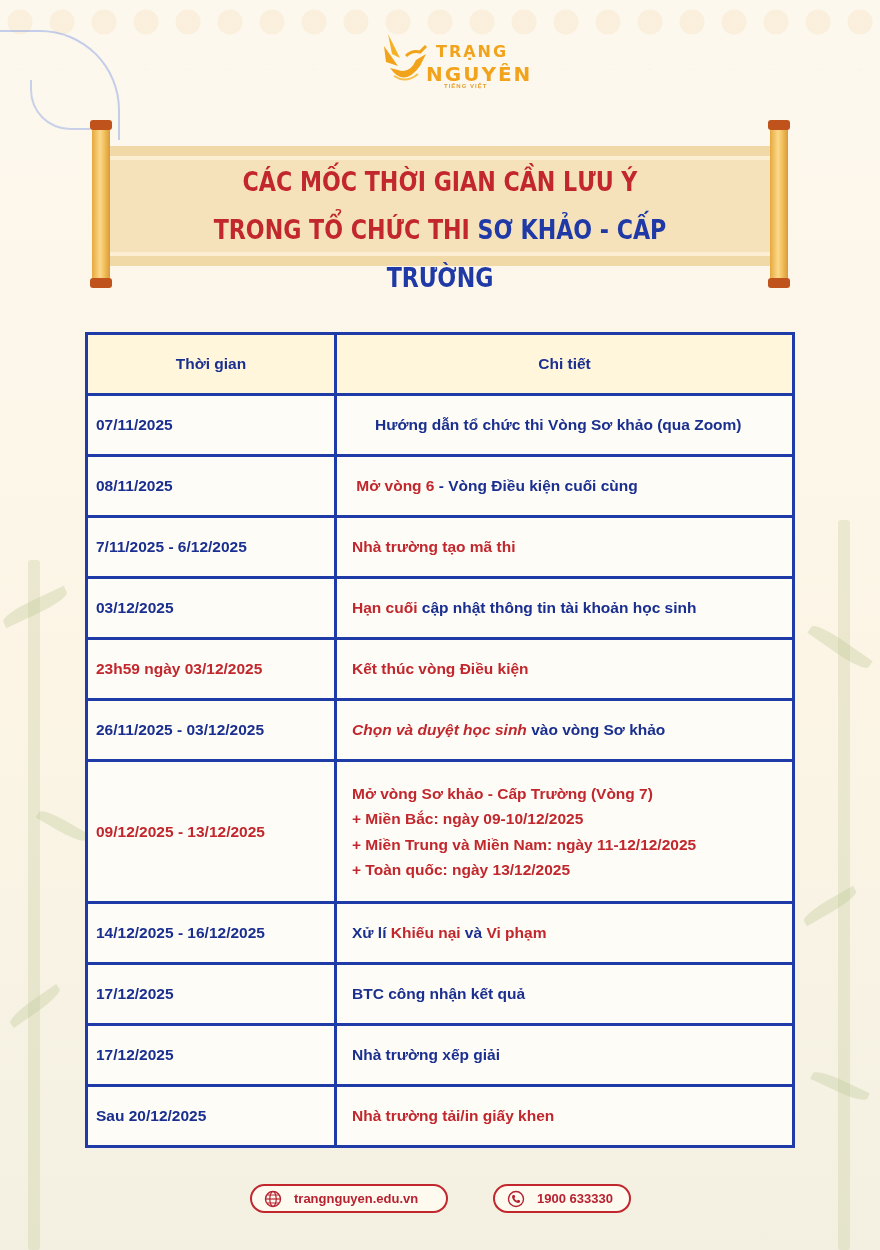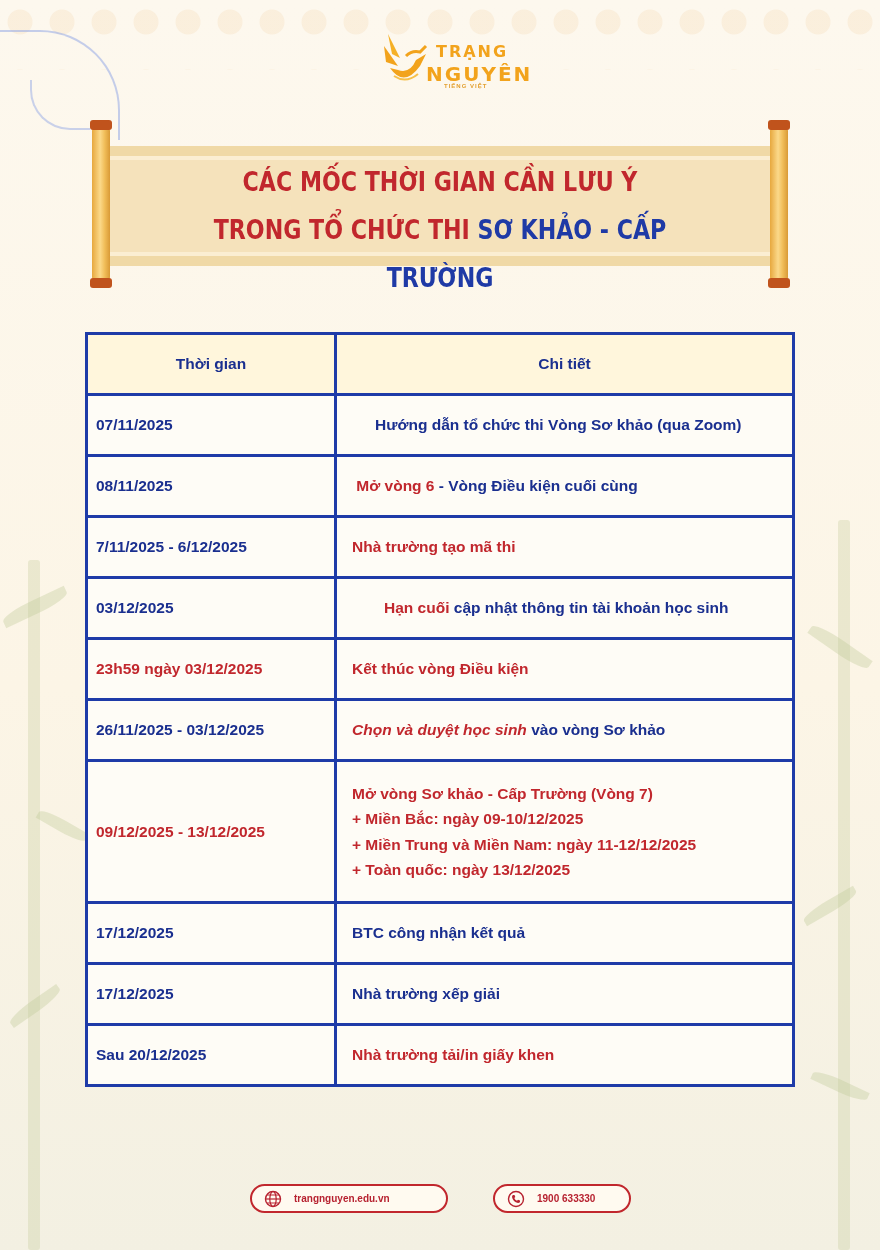--- a/index.html
+++ b/index.html
@@ -88,21 +88,21 @@
   .red { color: #c1272d; }
   .blue { color: #1a2f8f; }
   tr.tall td { height: 142px; line-height: 25.5px; }
 
   
   .pill {
     position: absolute; top: 1184px; height: 29px;
     border: 2px solid #c1272d; border-radius: 15px;
     background: #fffaf0;
     display: flex; align-items: center;
-    font-weight: bold; font-size: 10px; color: #b72230;
+    font-weight: bold; font-size: 13px; color: #b72230;
   }
   .pill.web { left: 250px; width: 198px; }
   .pill.phone { left: 493px; width: 138px; }
   .pill .ic { width: 18px; height: 18px; margin-left: 12px; margin-right: 12px; display: inline-flex; }
 </style>
 </head>
 <body>
 
 <div class="bg-pattern"></div>
 <div class="bg-swirl"></div>
@@ -161,38 +161,42 @@
         <tr>
           <td class="col-time">08/11/2025</td>
           <td class="detail"><span class="red" style="white-space: pre;"> Mở vòng 6</span><span class="blue" style="white-space: pre;"> - Vòng Điều kiện cuối cùng</span></td>
         </tr>
         <tr>
           <td class="col-time">7/11/2025 - 6/12/2025</td>
           <td class="detail"><span class="red" style="white-space: pre;">Nhà trường tạo mã thi</span></td>
         </tr>
         <tr>
           <td class="col-time">03/12/2025</td>
-          <td class="detail"><span class="red" style="white-space: pre; margin-left: 32px;">Hạn cuối</span><span class="blue" style="white-space: pre;"> cập nhật thông tin tài khoản học sinh</span></td>
+          <td class="detail"><span class="red" style="white-space: pre;">Hạn cuối</span><span class="blue" style="white-space: pre;"> cập nhật thông tin tài khoản học sinh</span></td>
         </tr>
         <tr>
           <td class="col-time red">23h59 ngày 03/12/2025</td>
           <td class="detail"><span class="red" style="white-space: pre;">Kết thúc vòng Điều kiện</span></td>
         </tr>
         <tr>
           <td class="col-time">26/11/2025 - 03/12/2025</td>
           <td class="detail"><span class="red" style="white-space: pre; font-style: italic;">Chọn và duyệt học sinh</span><span class="blue" style="white-space: pre;"> vào vòng Sơ khảo</span></td>
         </tr>
         <tr class="tall">
           <td class="col-time red">09/12/2025 - 13/12/2025</td>
           <td class="detail">
             <div class="red">Mở vòng Sơ khảo - Cấp Trường (Vòng 7)</div>
             <div class="red">+ Miền Bắc: ngày 09-10/12/2025</div>
             <div class="red">+ Miền Trung và Miền Nam: ngày 11-12/12/2025</div>
             <div class="red">+ Toàn quốc: ngày 13/12/2025</div>
           </td>
+        </tr>
+        <tr>
+          <td class="col-time">14/12/2025 - 16/12/2025</td>
+          <td class="detail"><span class="blue" style="white-space: pre;">Xử lí </span><span class="red" style="white-space: pre;">Khiếu nại</span><span class="blue" style="white-space: pre;"> và </span><span class="red" style="white-space: pre;">Vi phạm</span></td>
         </tr>
         <tr>
           <td class="col-time">17/12/2025</td>
           <td class="detail"><span class="blue" style="white-space: pre;">BTC công nhận kết quả</span></td>
         </tr>
         <tr>
           <td class="col-time">17/12/2025</td>
           <td class="detail"><span class="blue" style="white-space: pre;">Nhà trường xếp giải</span></td>
         </tr>
         <tr>

